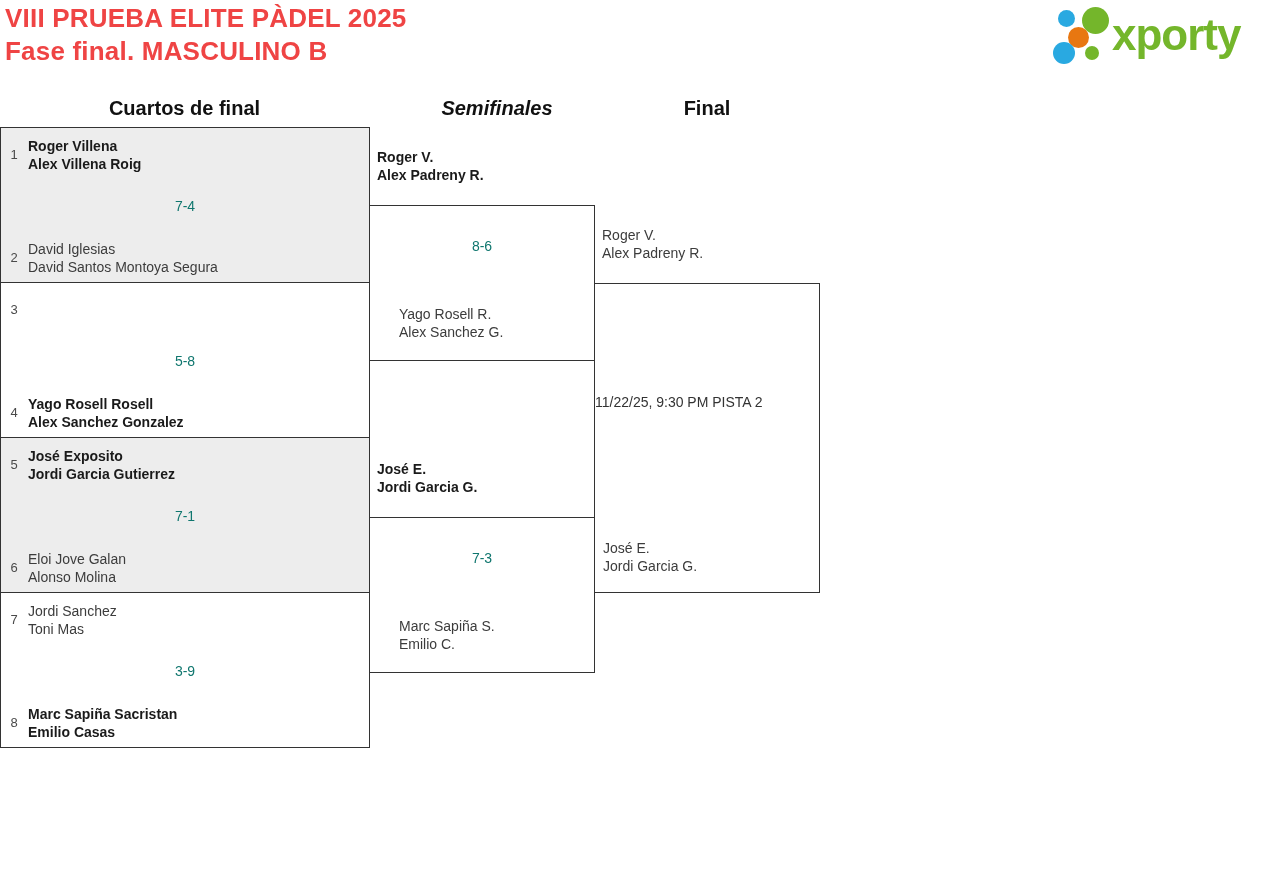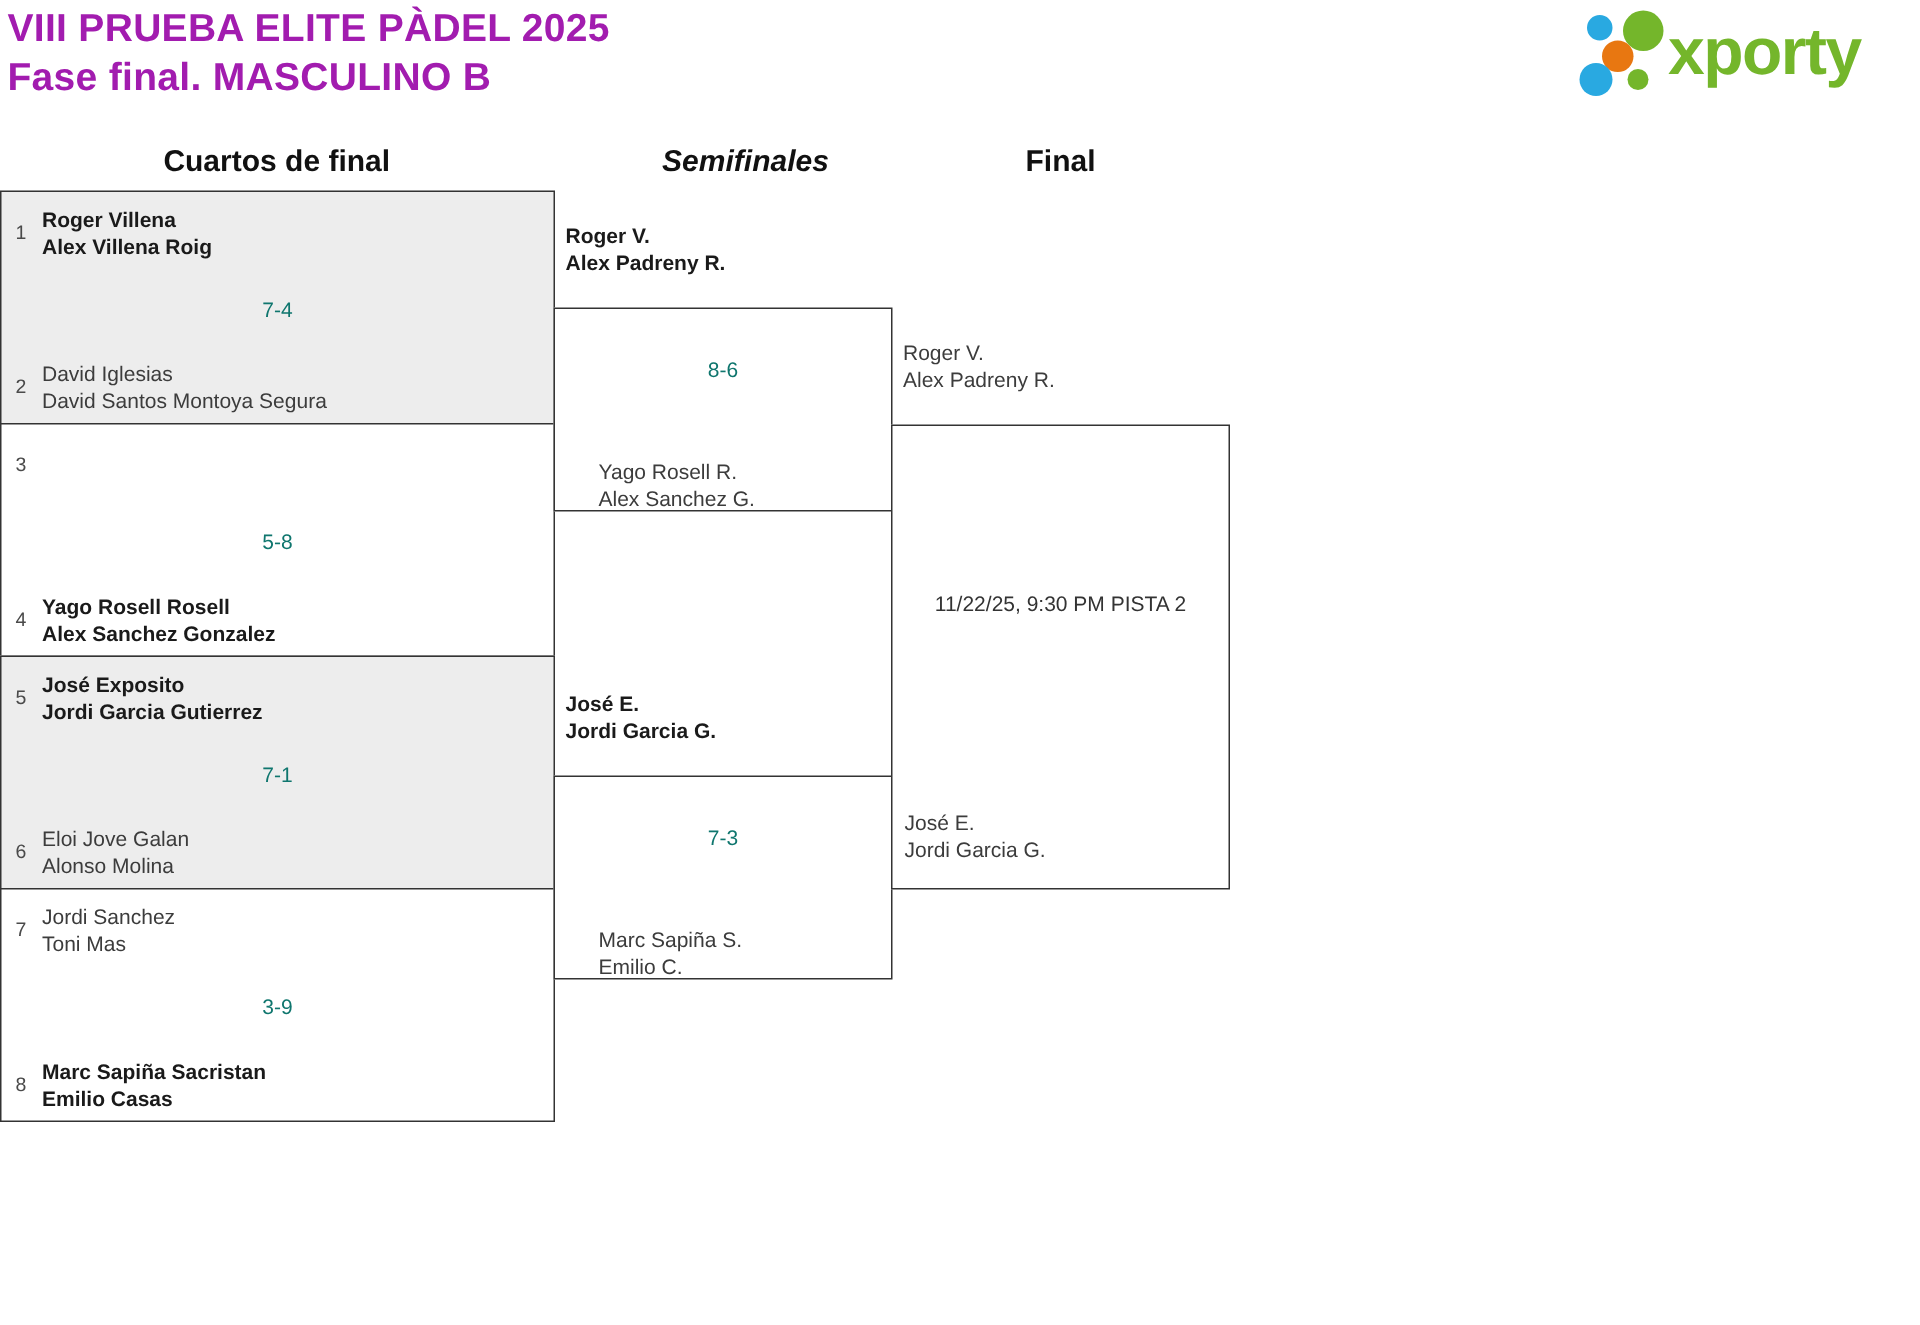--- a/index.html
+++ b/index.html
@@ -4,21 +4,21 @@
 <style>
   html,body { margin:0; padding:0; background:#ffffff; }
   body {
     width:1280px; height:883px; position:relative; overflow:hidden;
     font-family:"Liberation Sans","DejaVu Sans",sans-serif;
     color:#1b1b1b;
   }
 
   
   .title { position:absolute; left:5px; top:2px; font-size:26px; font-weight:600;
-           line-height:33px; color:#a21caf; letter-spacing:0.2px; }
+           line-height:33px; color:#ef4444; letter-spacing:0.2px; }
 
   
   .logo { position:absolute; left:1048px; top:4px; width:228px; height:62px; }
   .dot { position:absolute; border-radius:50%; }
   .dot-blue-sm  { left:10px; top:6px;  width:17px; height:17px; background:var(--brand-blue,#29a9e1); }
   .dot-green-lg { left:34px; top:3px;  width:27px; height:27px; background:var(--brand-green,#74b62b); }
   .dot-orange   { left:20px; top:23px; width:21px; height:21px; background:var(--brand-orange,#e87711); }
   .dot-blue-lg  { left:5px;  top:38px; width:22px; height:22px; background:var(--brand-blue,#29a9e1); }
   .dot-green-sm { left:37px; top:42px; width:14px; height:14px; background:var(--brand-green,#74b62b); }
   .logo-text { position:absolute; left:64px; top:0; height:62px; display:flex; align-items:center;
@@ -32,21 +32,21 @@
   .h-sf { left:384px; width:226px;font-style:italic; }
   .h-f  { left:594px; width:226px; }
 
   
   .match-box { position:absolute; box-sizing:border-box;
                border:1px solid var(--line,#333333); background:#ffffff; }
   .qf  { left:0; width:370px; height:156px; }
   .qf1 { top:127px; } .qf2 { top:282px; } .qf3 { top:437px; } .qf4 { top:592px; }
   .gray { background:var(--box-gray,#ededed); }
 
-  .sf  { left:369px; width:226px; height:136px; }
+  .sf  { left:369px; width:226px; height:156px; }
   .sf1 { top:205px; } .sf2 { top:517px; }
 
   .final-box { left:594px; top:283px; width:226px; height:310px; }
 
   
   .seed { position:absolute; left:4px; width:18px; text-align:center;
           font-size:13px; line-height:18px; color:#4a4a4a; }
   .seed-top { top:18px; } .seed-bottom { top:121px; }
 
   .team { position:absolute; }
@@ -59,21 +59,21 @@
            font-size:14px; line-height:18px; color:#0f766e; }
   .qf .score { top:69px; }
   .sf .score { top:31px; }
   .sf .team-bottom { left:8px; top:99px;margin-left:21px; }
 
   .advancer { position:absolute; }
   .sf1-top   { left:377px; top:148px; }
   .sf2-top   { left:377px; top:460px; }
   .final-top { left:602px; top:226px; }
 
-  .schedule { position:absolute; top:109px; left:0; width:100%; text-align:center;
+  .schedule { position:absolute; top:109px; left:0; width:100%; text-align:left;
               font-size:14px; line-height:18px; color:#333; }
   .final-team-bottom { position:absolute; left:8px; top:255px; }
 </style>
 </head>
 <body>
 
 <div class="page">
 
   <div class="title">
     <div>VIII PRUEBA ELITE PÀDEL 2025</div>

